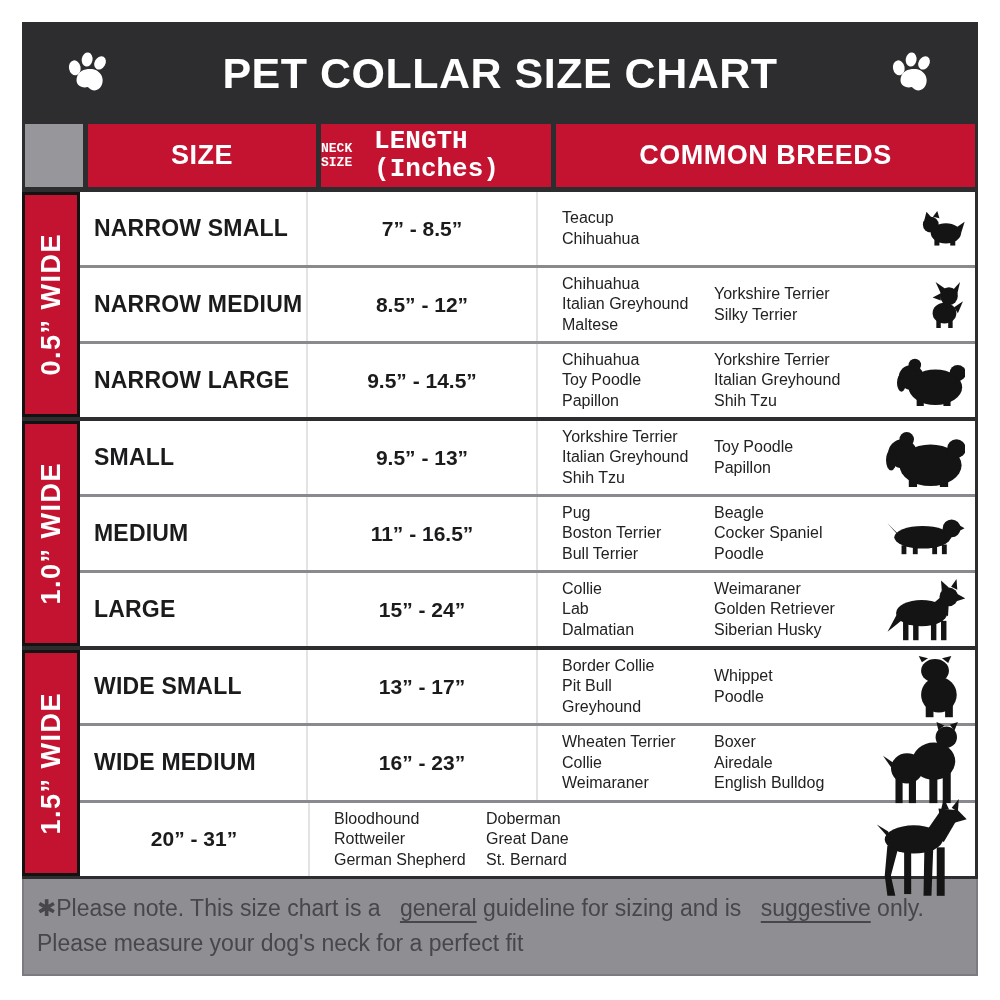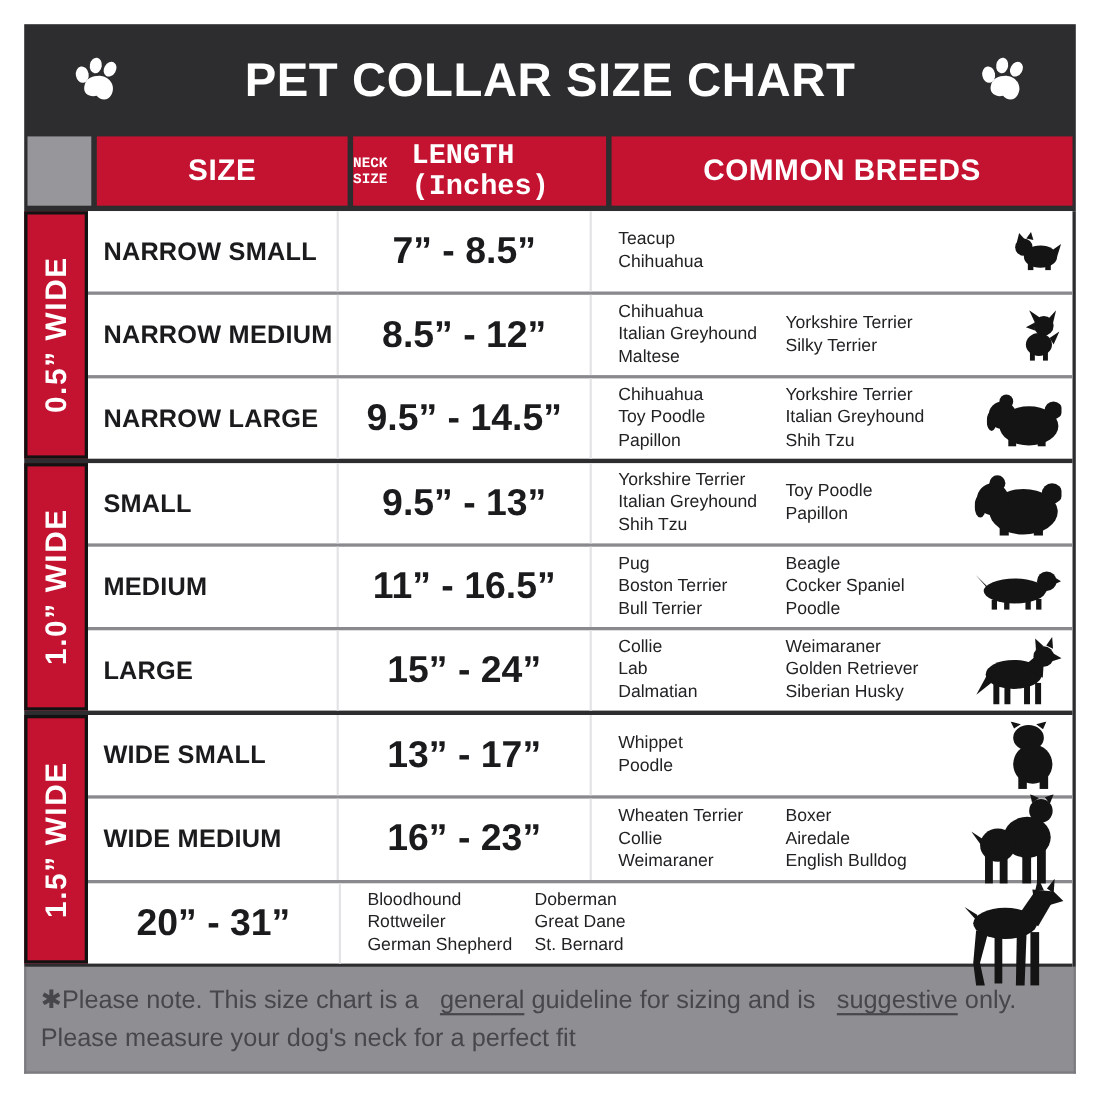--- a/index.html
+++ b/index.html
@@ -33,21 +33,21 @@
   
   .tbody{border-right:3px solid var(--dark);background:#fff;}
   .group{display:flex;height:229px;border-bottom:4px solid var(--dark);}
   .group:last-child{border-bottom:3px solid var(--dark);}
   .side-bar{width:58px;background:var(--red);border:3px solid #121213;display:flex;align-items:center;justify-content:center;}
   .side-label{writing-mode:vertical-rl;transform:rotate(180deg);color:#fff;font-size:27px;font-weight:700;letter-spacing:1.5px;white-space:nowrap;}
   .rows{flex:1;display:flex;flex-direction:column;}
   .row{flex:1;display:flex;border-bottom:3px solid var(--row-sep);position:relative;}
   .row:last-child{border-bottom:none;}
   .cell-size{width:228px;display:flex;align-items:center;padding-left:14px;font-size:23px;font-weight:700;color:var(--ink);border-right:2px solid var(--col-sep);letter-spacing:.2px;}
-  .cell-neck{width:230px;display:flex;align-items:center;justify-content:center;font-size:34px;font-weight:700;color:var(--ink);border-right:2px solid var(--col-sep);}
+  .cell-neck{width:230px;display:flex;align-items:center;justify-content:center;font-size:21px;font-weight:700;color:var(--ink);border-right:2px solid var(--col-sep);}
   .cell-breeds{flex:1;display:flex;align-items:center;padding-left:24px;position:relative;}
   .breed-list{list-style:none;font-size:16px;line-height:1.28;color:#222224;font-weight:400;}
   .breed-list.col1{width:152px;}
   .breed-list.col2{flex:1;}
   .icon-wrap{position:absolute;right:10px;top:50%;transform:translateY(-50%);display:flex;align-items:center;}
   .icon-wrap svg{fill:#141415;}
   .icon-wrap.tall{top:auto;bottom:-26px;transform:none;right:8px;z-index:5;}
 
   
   .footer{height:97px;background:var(--footer-bg);border:2px solid #7c7b80;border-top:none;
@@ -271,20 +271,25 @@
       </div>
       <div class="group">
         <div class="side-bar">
           <span class="side-label">1.5” WIDE</span>
         </div>
         <div class="rows">
           <div class="row">
             <div class="cell-size">WIDE SMALL</div>
             <div class="cell-neck">13” - 17”</div>
             <div class="cell-breeds">
+              <ul class="breed-list col1">
+                <li>Border Collie</li>
+                <li>Pit Bull</li>
+                <li>Greyhound</li>
+              </ul>
               <ul class="breed-list col2">
                 <li>Whippet</li>
                 <li>Poodle</li>
               </ul>
               <div class="icon-wrap">
                 <svg viewBox="0 0 70 80" style="height:62px">
                   <ellipse cx="31" cy="19" rx="18" ry="15"></ellipse>
                   <polygon points="14,8 10,0 22,3"></polygon>
                   <polygon points="40,3 52,0 48,9"></polygon>
                   <ellipse cx="36" cy="50" rx="23" ry="23"></ellipse>

